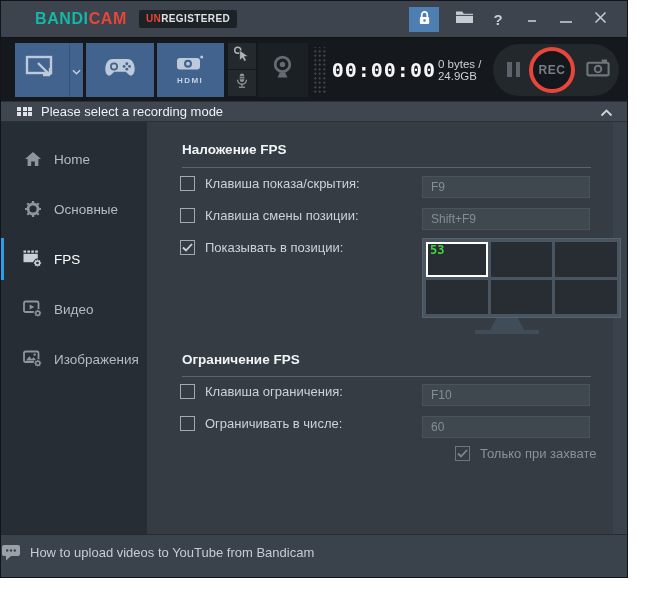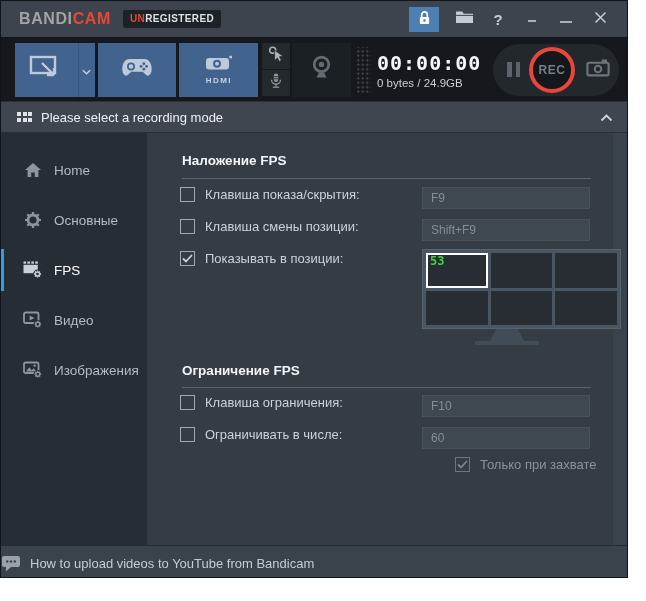--- a/index.html
+++ b/index.html
@@ -6,21 +6,21 @@
   html,body { background:#ffffff; }
   body { font-family:"Liberation Sans", sans-serif; }
 
   .window { position:relative; width:628px; height:578px; border:1px solid #10151a;
             background:#3a424b; overflow:hidden; }
 
   
   .titlebar { height:36px; background:#3d444e; display:flex; align-items:center;
               padding:0 10px 0 18px; }
   .logo { font-weight:bold; font-size:16px; letter-spacing:.6px; }
-  .logo .p1 { color:#a3a3a3; } .logo .p2 { color:#e8463a; }
+  .logo .p1 { color:#14b8a6;margin-left:16px; } .logo .p2 { color:#e8463a; }
   .badge { margin-left:12px; background:#1d2227; padding:3px 7px 4px;
            font-size:10px; font-weight:bold; letter-spacing:.4px; border-radius:2px; }
   .badge .un { color:#e8463a; } .badge .rest { color:#dde1e5; }
   .tb-controls { margin-left:auto; display:flex; align-items:center; }
   .tb-btn { width:34px; height:25px; display:flex; align-items:center; justify-content:center;
             color:#c6ccd2; }
   .tb-btn.lock { width:30px; background:#4e7fb2; margin-right:8px; }
   .tb-btn.help { font-size:15px; font-weight:bold; color:#c6ccd2; }
 
   
@@ -37,36 +37,36 @@
   .hdmi-label { font-size:8px; font-weight:bold; letter-spacing:1.4px; color:#c7d3e2; }
   .mini-col { display:flex; flex-direction:column; gap:1px; margin-right:2px; }
   .mini-btn { width:28px; height:26px; background:#24292e; display:flex;
               align-items:center; justify-content:center; color:#aeb5bc; cursor:pointer; }
   .mini-btn.mic { color:#8d949b; }
   .webcam-btn { width:60px; height:54px; background:#1b2024; color:#646b72;
                 display:flex; align-items:center; justify-content:center; cursor:pointer; }
   .drag-dots { width:16px; height:46px; margin:0 6px 0 4px;
     background-image:radial-gradient(#41474d 1.1px, transparent 1.2px);
     background-size:4.5px 4.5px; background-position:1px 2px; }
-  .timer-block { display:flex; flex-direction:column; gap:2px; min-width:116px; }
+  .timer-block { display:flex; flex-direction:row; gap:2px; min-width:116px; }
   .timer { font-family:"DejaVu Sans Mono", monospace; font-weight:bold; font-size:20px;
            color:#f4f6f8; letter-spacing:1px; }
   .storage { font-size:11.5px; color:#ccd2d8; }
   .pod { margin-left:auto; height:52px; background:#23282d; border-radius:26px;
          display:flex; align-items:center; padding:0 7px 0 14px; gap:9px; }
   .pause { display:flex; gap:4px; cursor:pointer; }
   .pause span { width:4.5px; height:15px; background:#5c636a; }
   .rec-btn { width:46px; height:46px; border-radius:50%; border:4px solid #e8463a;
              background:#14171b; color:#777d85; font-weight:bold; font-size:12px;
              display:flex; align-items:center; justify-content:center; letter-spacing:.5px;
              cursor:pointer; }
   .cam-btn { color:#6e757c; display:flex; cursor:pointer; padding:2px; }
 
   
-  .modebar { height:32px; background:#3f4650; border-top:1px solid #2a3036;
+  .modebar { height:21px; background:#3f4650; border-top:1px solid #2a3036;
              border-bottom:1px solid #2a3036; display:flex; align-items:center;
              padding:0 14px 0 16px; }
   .grid-icon { display:grid; grid-template-columns:repeat(3,4px); grid-auto-rows:4px;
                gap:1.5px; margin-right:9px; }
   .grid-icon span { background:#dfe3e7; }
   .modebar-text { font-size:13px; color:#eef1f4; }
   .chev-up { margin-left:auto; color:#cfd5db; display:flex; cursor:pointer; }
 
   
   .body { display:flex; height:412px; background:#3a424b; }

